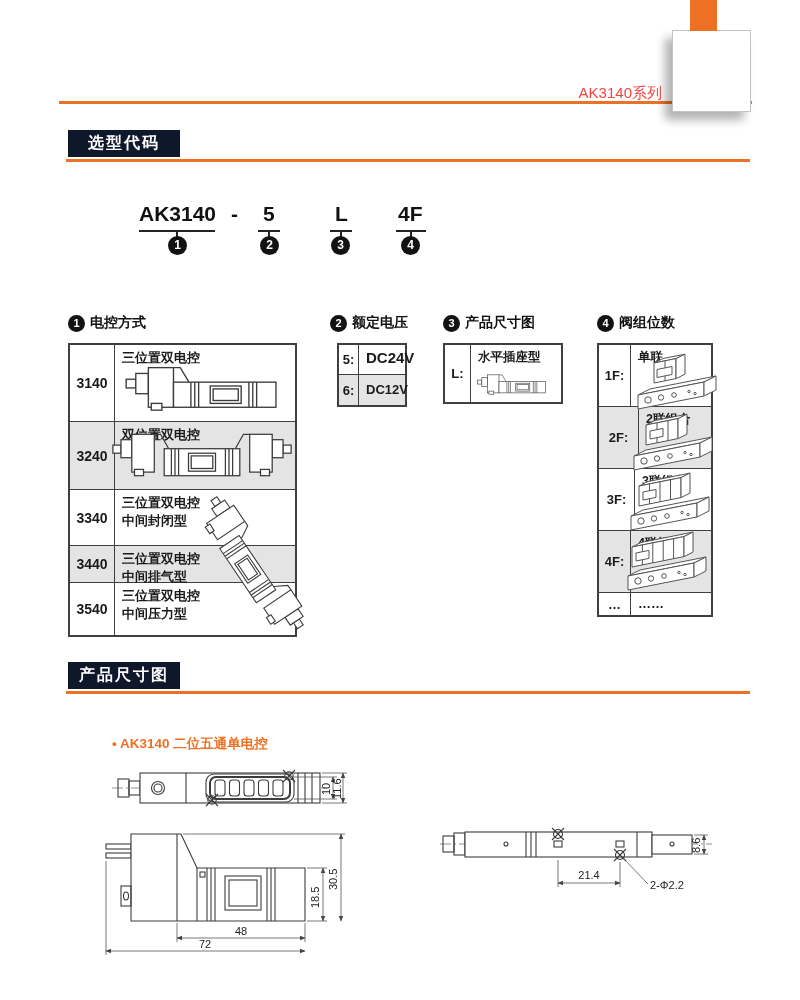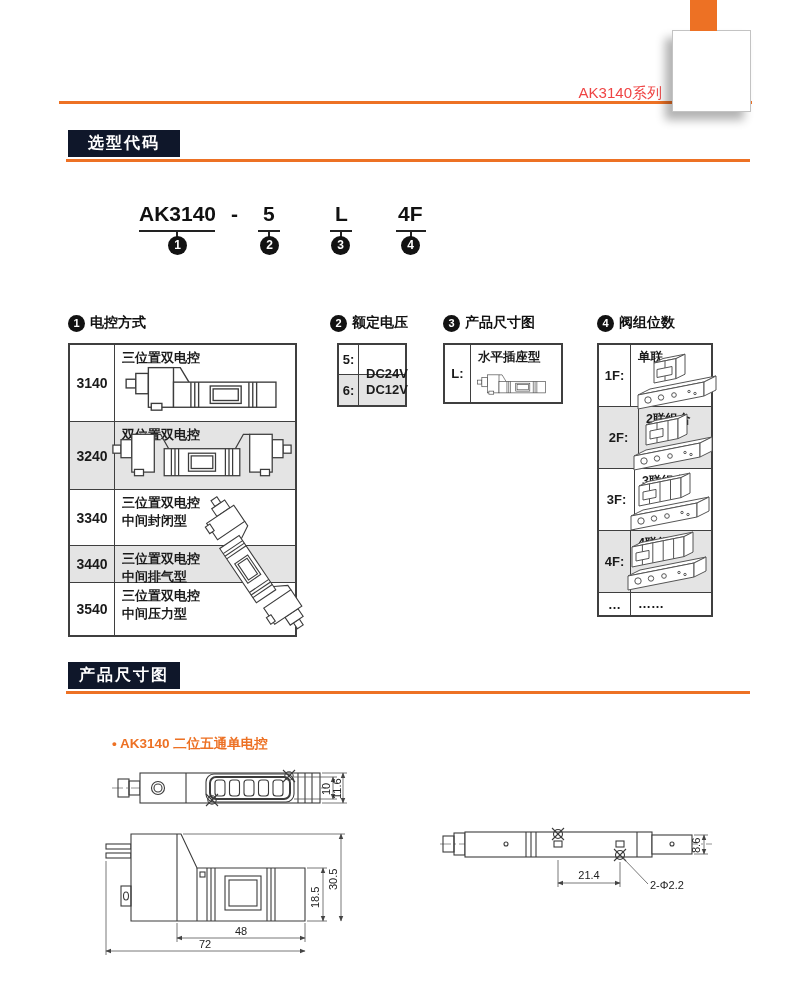--- a/index.html
+++ b/index.html
@@ -160,21 +160,21 @@
     </div>
     <div class="tr" style="height:52px">
       <div class="tc-code" style="width:45px">3540</div>
       <div class="tc-desc"><span>三位置双电控</span><br><span>中间压力型</span></div>
     </div>
   </div>
 
   <div class="t" style="left:337px;top:343px;width:70px">
     <div class="tr" style="height:30px">
       <div class="tc-code" style="width:20px;font-size:13px">5:</div>
-      <div class="tc-desc" style="padding-top:20px;font-size:13px">DC24V</div>
+      <div class="tc-desc" style="padding-top:3px;font-size:15px">DC24V</div>
     </div>
     <div class="tr gray" style="height:30px">
       <div class="tc-code" style="width:20px;font-size:13px">6:</div>
       <div class="tc-desc" style="padding-top:6px;font-size:13px">DC12V</div>
     </div>
   </div>
 
   <div class="t" style="left:443px;top:343px;width:120px">
     <div class="tr" style="height:57px">
       <div class="tc-code" style="width:26px;font-size:13px">L:</div>

